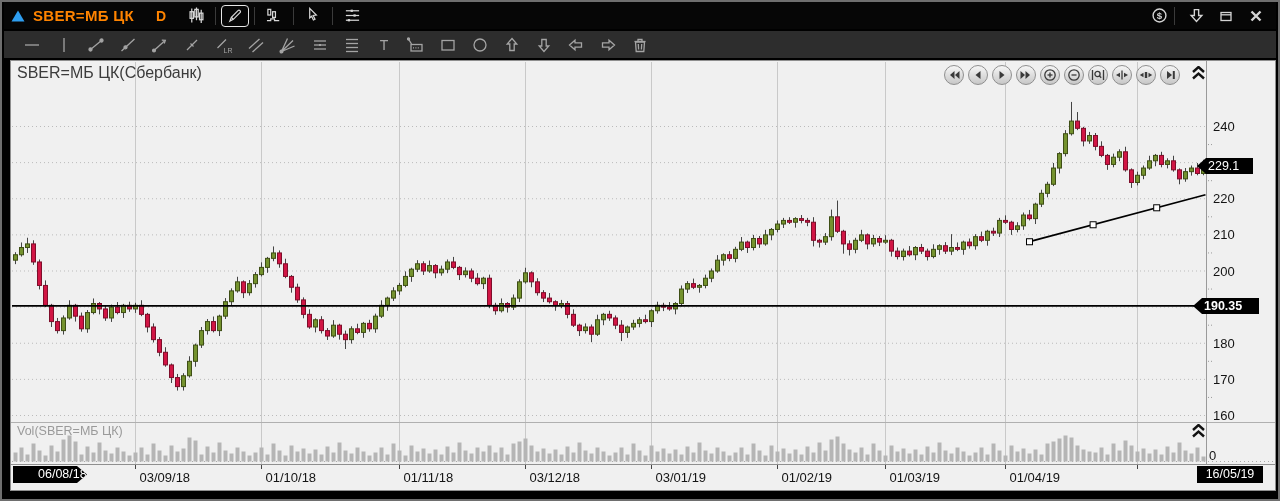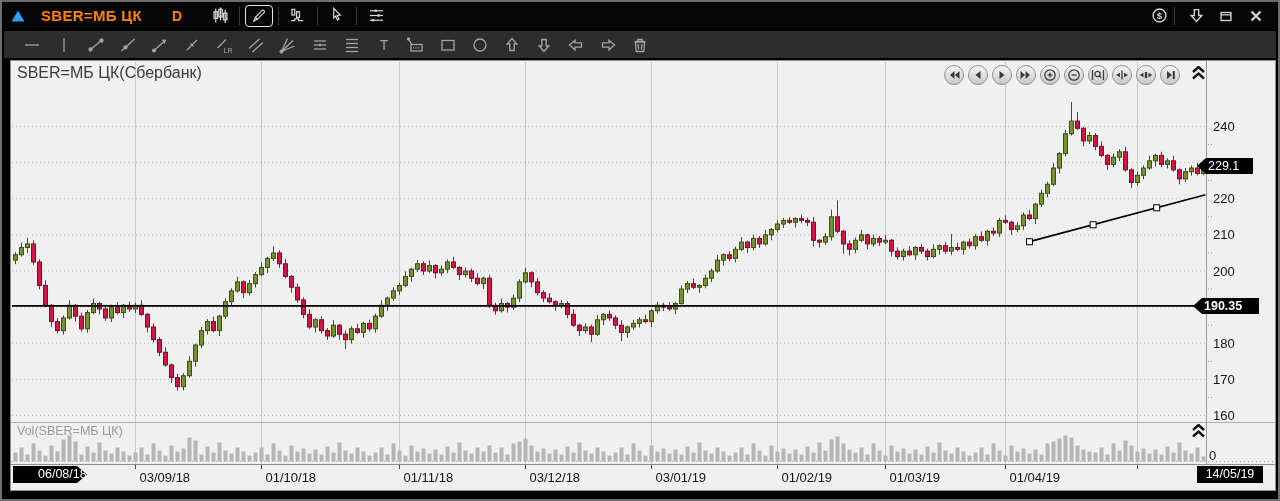--- a/index.html
+++ b/index.html
@@ -2,21 +2,21 @@
 <html><head>
 <meta charset="utf-8">
 <style>
   * { box-sizing: border-box; margin:0; padding:0; }
   body { background:#1b1b1b; font-family:"Liberation Sans", sans-serif; }
   .window { position:relative; width:1280px; height:501px; background:#000;
             border:2px solid #6e6e6e; overflow:hidden; }
 
   
   .titlebar { position:absolute; left:2px; top:0; right:2px; height:27px;
-              background:#060606; display:flex; align-items:center;gap:8px; }
+              background:#060606; display:flex; align-items:center; }
   .logo { margin-left:7px; display:flex; }
   .title { color:#ff8400; font-size:15px; font-weight:bold; margin-left:8px; letter-spacing:.3px; }
   .interval { color:#ff8400; font-size:14px; font-weight:bold; margin-left:22px; }
   .tb-tools { display:flex; align-items:center; margin-left:14px; height:100%; }
   .tb-btn { width:28px; height:22px; display:flex; align-items:center; justify-content:center;
             color:#d8d8d8; border:1px solid transparent; border-radius:4px; margin:0 2px; cursor:pointer; }
   .tb-btn.selected { border-color:#e6e6e6; }
   .tb-sep { width:1px; height:18px; background:#3a3a3a; margin:0 3px; }
   .win-controls { margin-left:auto; display:flex; align-items:center; margin-right:8px; }
   .wc-btn { width:24px; height:20px; display:flex; align-items:center; justify-content:center;
@@ -1166,15 +1166,15 @@
           <g fill="none" stroke="#111" stroke-width="2.4">
             <path d="M1,6 L6.5,1 L12,6"></path>
             <path d="M1,12.5 L6.5,7.5 L12,12.5"></path>
           </g>
         </svg>
     </div>
 
     <div class="badge pbadge last">229.1</div>
     <div class="badge pbadge hline">190.35</div>
     <div class="badge dbadge first">06/08/18</div>
-    <div class="badge dbadge last">14/05/19</div>
+    <div class="badge dbadge last">16/05/19</div>
   </div>
 </div>
 
 </body></html>

